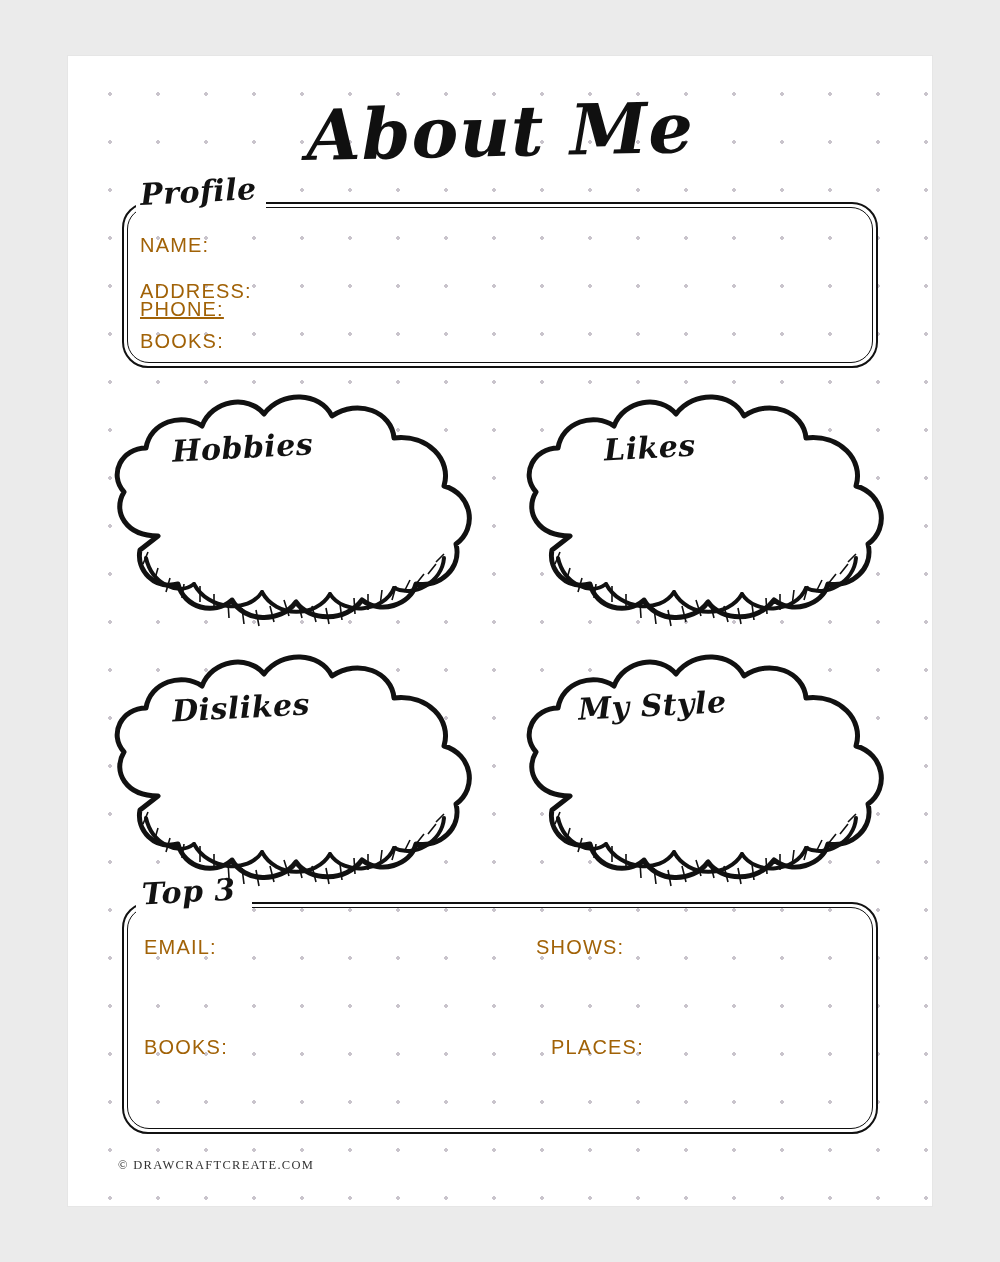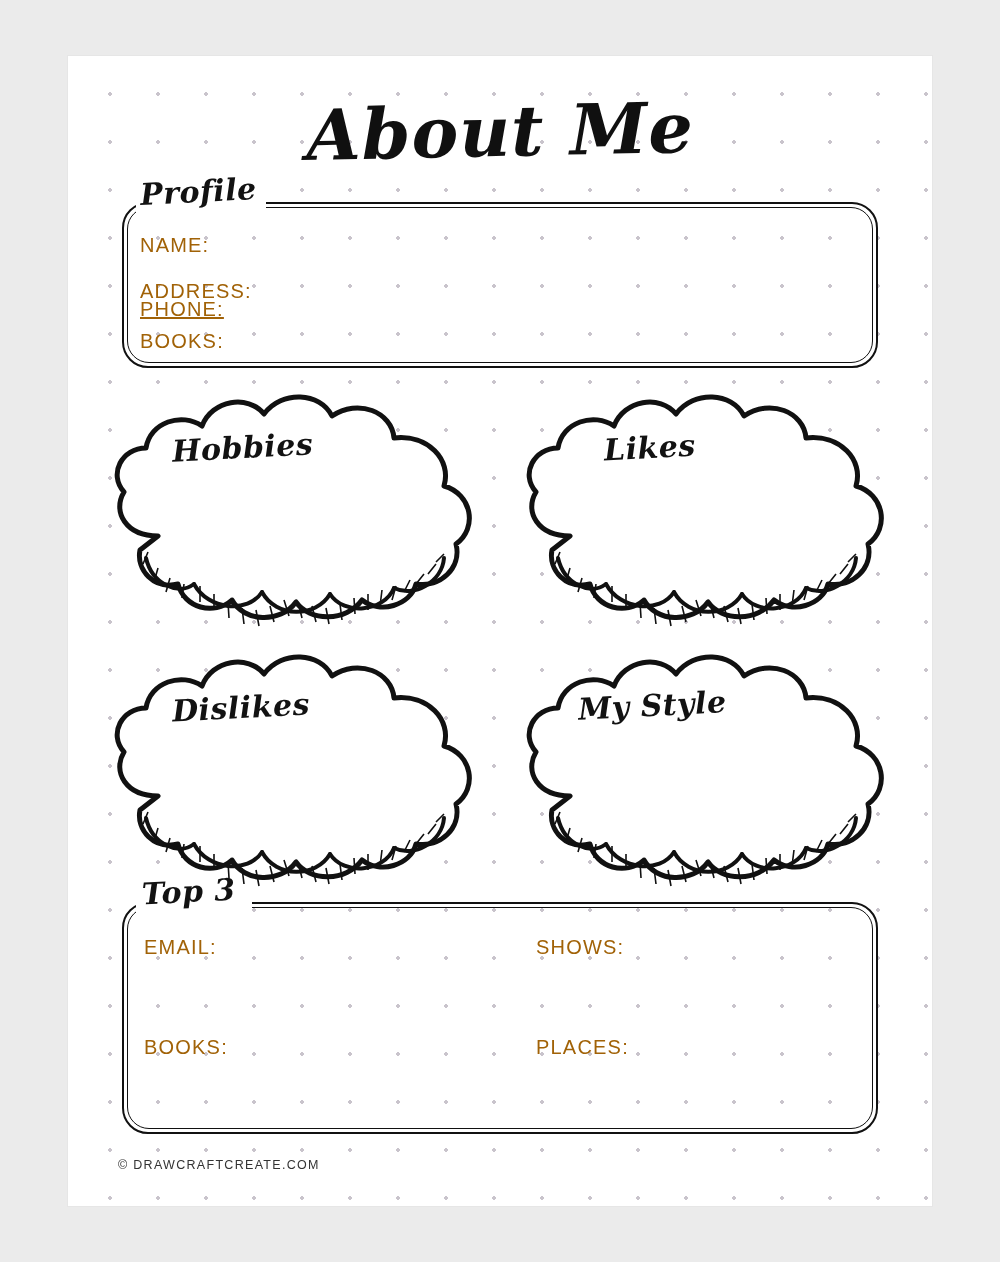--- a/index.html
+++ b/index.html
@@ -86,21 +86,21 @@
     white-space: nowrap;
   }
   .cloud {
     position: absolute;
   }
   .credit {
     position: absolute;
     font-size: 12.5px;
     letter-spacing: 1.3px;
     color: #333;
-    font-family: Liberation Sans, sans-serif;
+    font-family: Liberation Serif, serif;
   }
 </style>
 </head>
 <body>
 
 <div id="sheet">
   <div id="dots"></div>
 
   <div class="page-title">About Me</div>
 
@@ -250,17 +250,17 @@
 
   <div class="field-label" style="left:76px; top:880px;">EMAIL:</div>
   <div style="position:absolute; left:76px; top:902px; width:330px; height:60px; font-size:16px;"></div>
 
   <div class="field-label" style="left:468px; top:880px;">SHOWS:</div>
   <div style="position:absolute; left:468px; top:902px; width:320px; height:60px; font-size:16px;"></div>
 
   <div class="field-label" style="left:76px; top:980px;">BOOKS:</div>
   <div style="position:absolute; left:76px; top:1002px; width:330px; height:60px; font-size:16px;"></div>
 
-  <div class="field-label" style="left:468px; top:980px;">PLACES:</div>
+  <div class="field-label" style="left:483px; top:980px;">PLACES:</div>
   <div style="position:absolute; left:468px; top:1002px; width:320px; height:60px; font-size:16px;"></div>
 
   <div class="credit" style="left:50px; top:1102px;">© DRAWCRAFTCREATE.COM</div>
 </div>
 
 </body></html>

